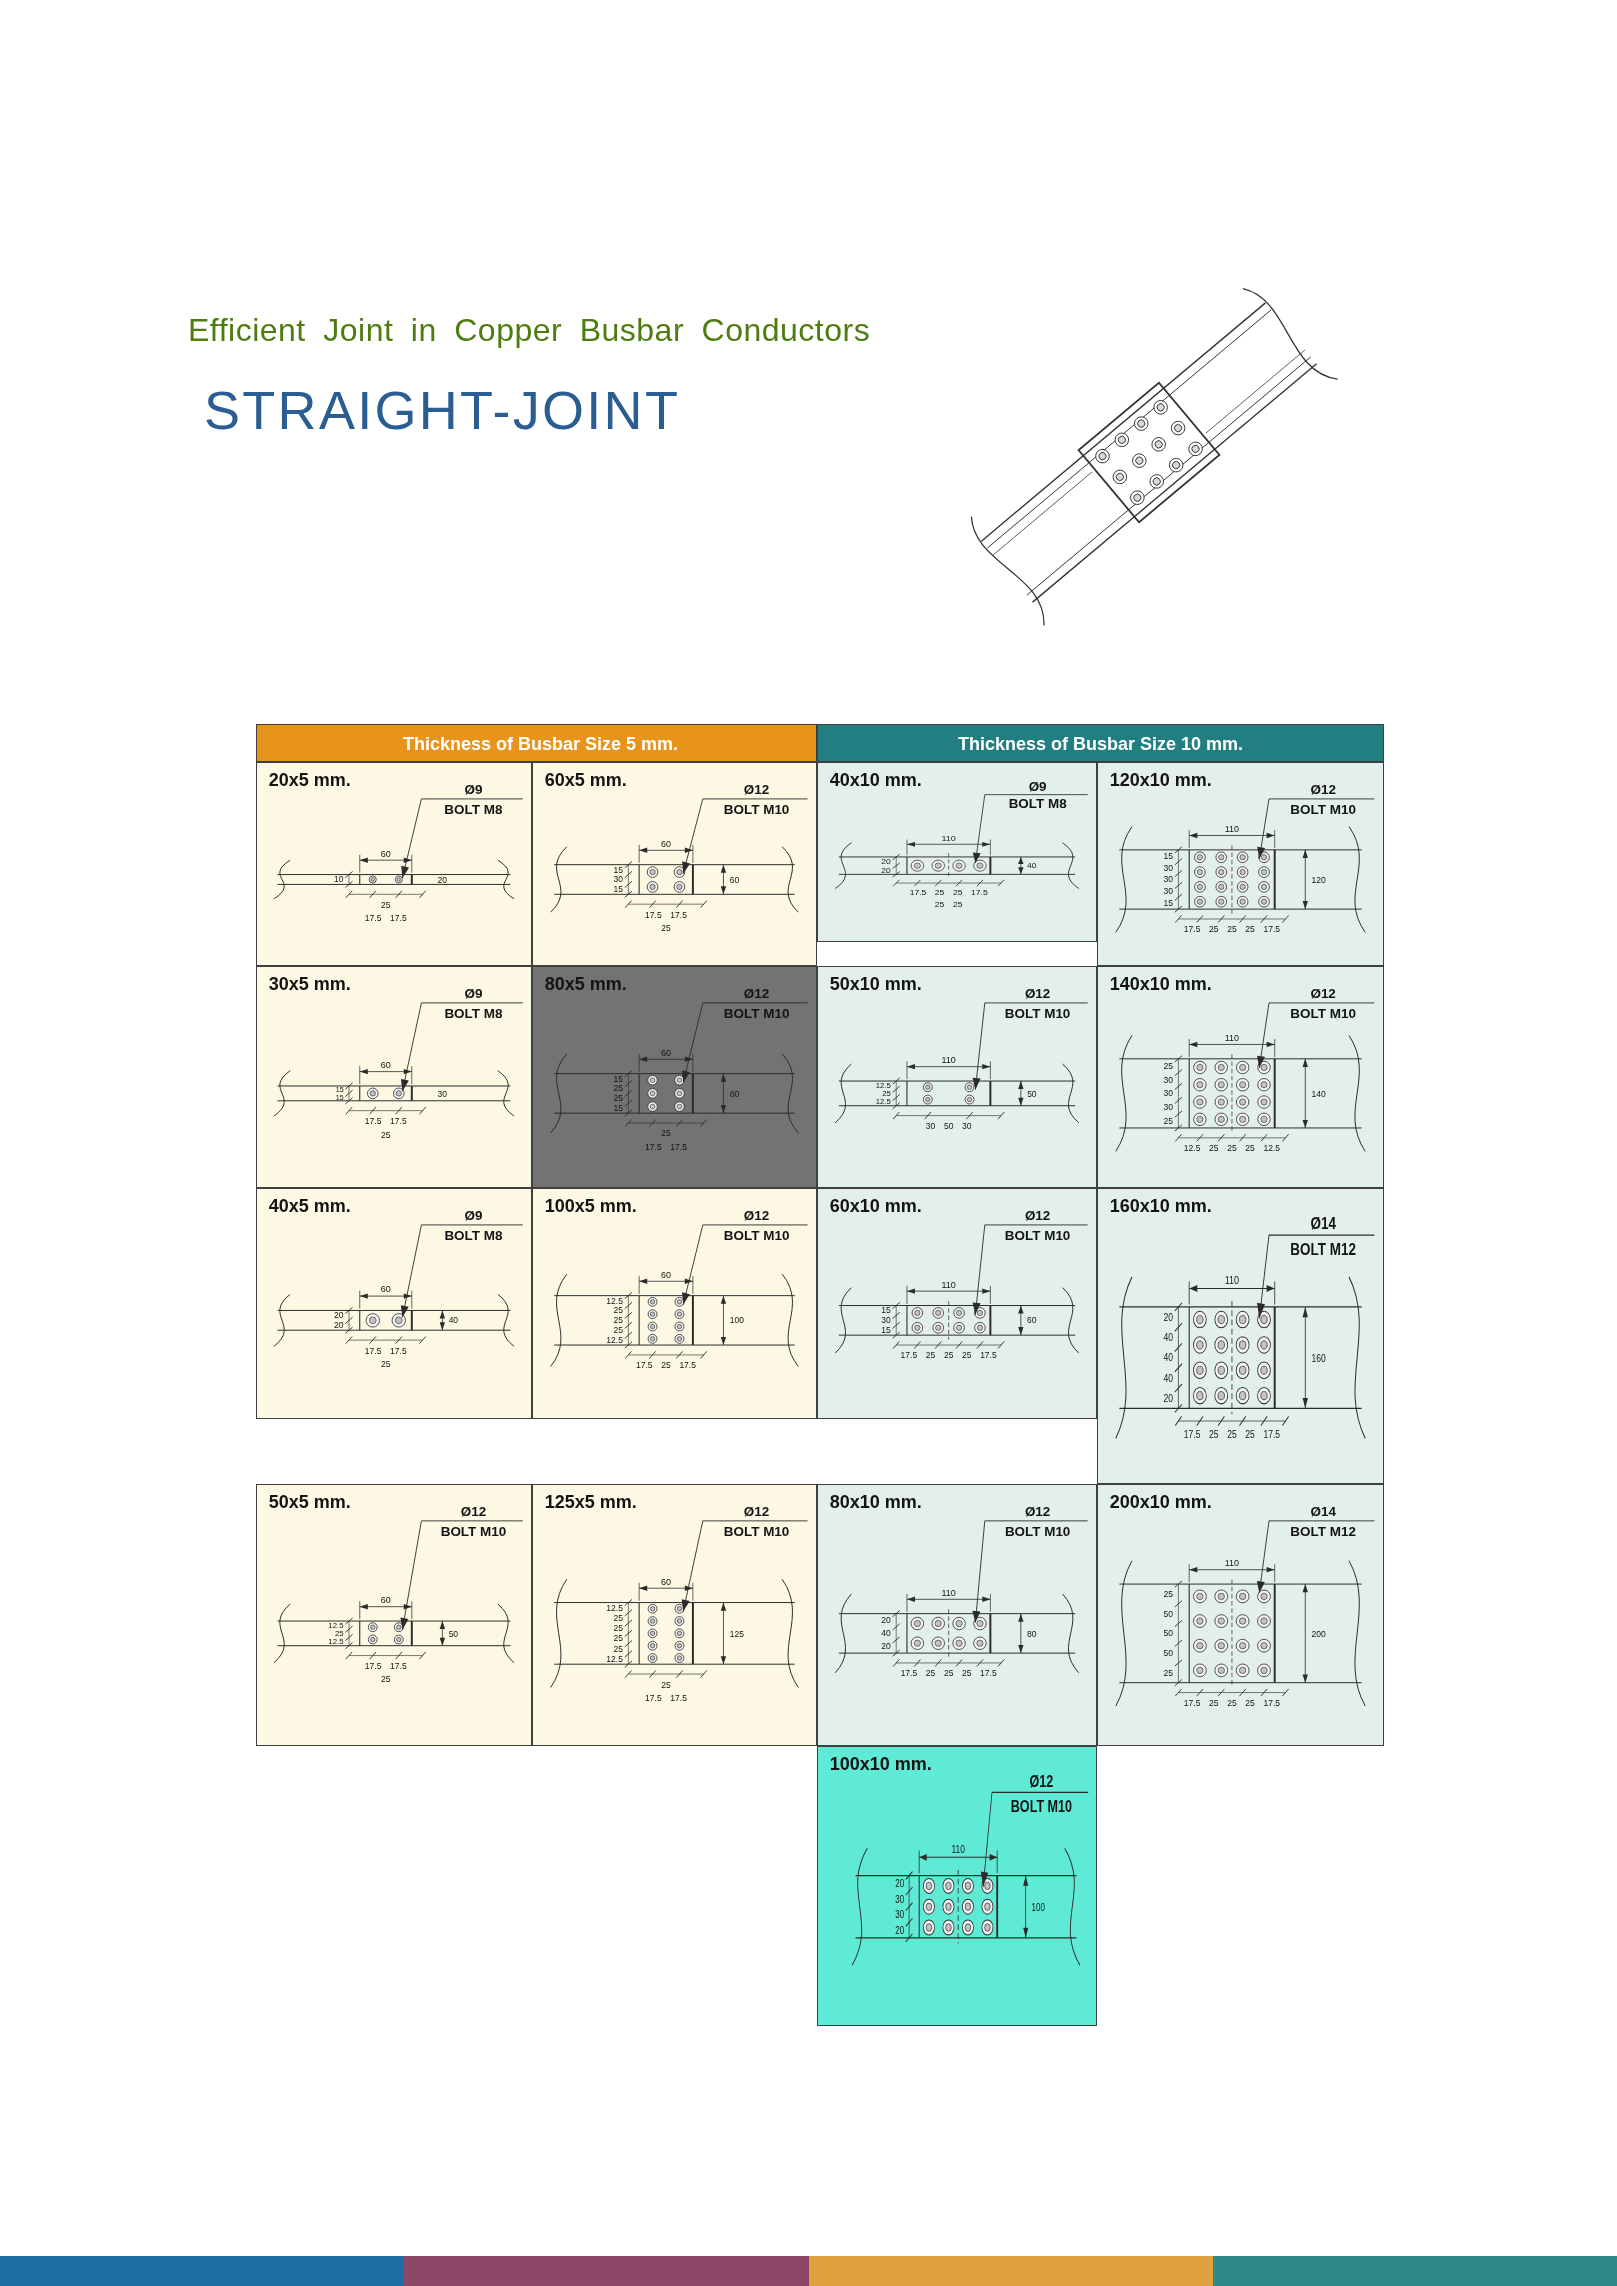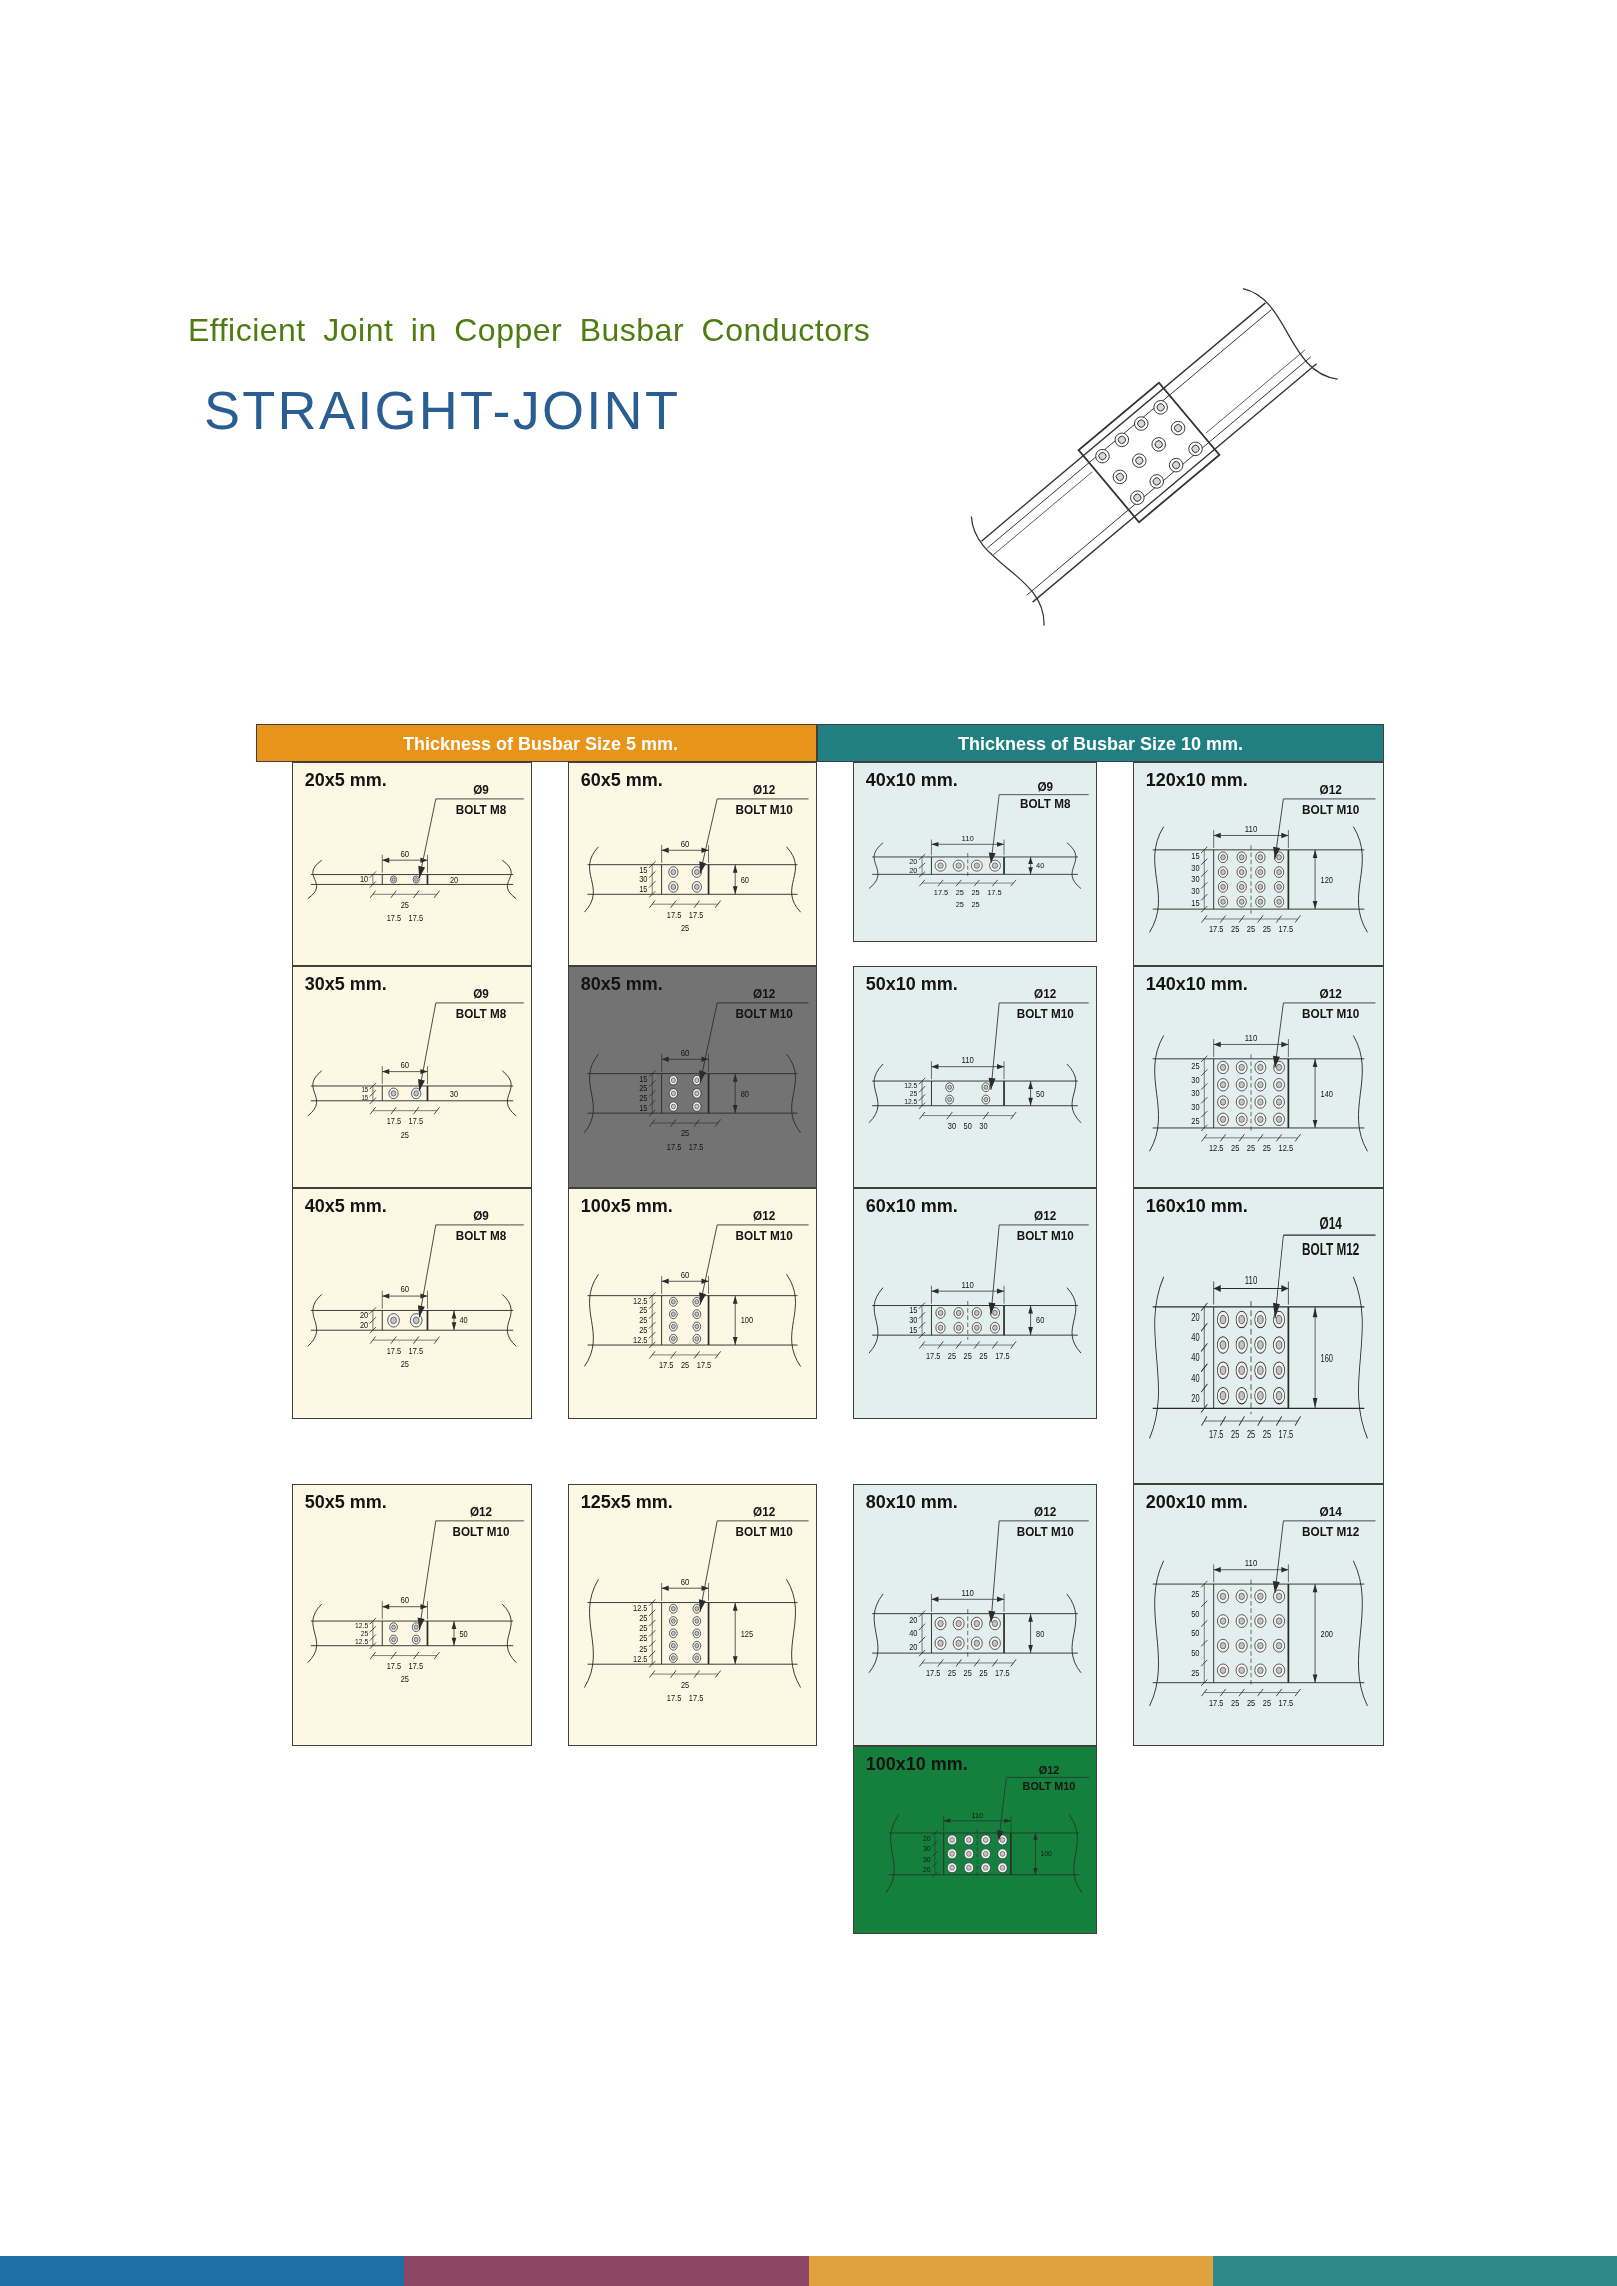--- a/index.html
+++ b/index.html
@@ -10,21 +10,21 @@
   .title-block{position:absolute;left:204px;top:375px;line-height:1.32;}
   .main-title{font-size:54px;letter-spacing:2.3px;font-weight:400;}
   .hero{position:absolute;left:932px;top:267px;}
   .busbar-table{position:absolute;left:256px;top:724px;}
   .thead{display:flex;}
   .th{height:38px;line-height:38px;text-align:center;color:#ffffff;font-size:18px;
       font-weight:700;border:0.9px solid #3f3f3f;box-sizing:border-box;}
   .th-5mm{width:561px;}
   .th-10mm{width:567px;}
   #cells{display:grid;grid-template-columns:276px 285px 280px 287px;}
-  .cell{position:relative;border:0.9px solid #3f3f3f;box-sizing:border-box;margin-left:36px;}
+  .cell{position:relative;border:0.9px solid #3f3f3f;box-sizing:border-box;}
   .cell.empty{border:none;background:transparent;}
   .cell-label{position:absolute;top:7.2px;left:11.8px;font-size:18px;font-weight:700;color:#141414;}
   .cell svg{display:block;width:100%;height:100%;}
   svg text{font-family:"Liberation Sans", sans-serif;fill:#141414;}
   .footer-bars{position:absolute;left:0;top:2256px;width:1617px;height:31px;display:flex;}
   .footer-bars div{flex:1 1 25%;}
 </style>
 </head>
 <body>
 
@@ -1010,21 +1010,21 @@
             <line x1="109.82749999999999" y1="235.5" x2="116.82749999999999" y2="227.5" stroke="#2b2b2b" stroke-width="1"></line>
             <line x1="133.60249999999996" y1="235.5" x2="140.60249999999996" y2="227.5" stroke="#2b2b2b" stroke-width="1"></line>
             <line x1="157.3775" y1="235.5" x2="164.3775" y2="227.5" stroke="#2b2b2b" stroke-width="1"></line>
             <line x1="181.15249999999997" y1="235.5" x2="188.15249999999997" y2="227.5" stroke="#2b2b2b" stroke-width="1"></line>
             <line x1="205.03999999999996" y1="235.5" x2="212.03999999999996" y2="227.5" stroke="#2b2b2b" stroke-width="1"></line>
             <text x="148.98999999999998" y="246.5" font-size="9.5" text-anchor="middle" word-spacing="7">17.5 25 25 25 17.5</text>
           </svg>
         </div>
         <div class="cell empty" style="height: 222px;"></div>
         <div class="cell empty" style="height: 222px;"></div>
-        <div class="cell" style="height: 188px; background: #15803d; padding-left: 18px;">
+        <div class="cell" style="height: 280px; background: #5eead4; padding-left: 18px;">
           <div class="cell-label">100x10 mm.</div>
           <svg viewBox="0 0 310 245" preserveAspectRatio="none">
             <line x1="23.25" y1="113.25" x2="286.75" y2="113.25" stroke="#2b2b2b" stroke-width="1.1"></line>
             <line x1="23.25" y1="168.25" x2="286.75" y2="168.25" stroke="#2b2b2b" stroke-width="1.1"></line>
             <path d="M 37.25 89.35 C 7.25 127, 49.25 154.5, 19.25 192.15" fill="none" stroke="#2b2b2b" stroke-width="1.1"></path>
             <path d="M 272.75 89.35 C 302.75 127, 260.75 154.5, 290.75 192.15" fill="none" stroke="#2b2b2b" stroke-width="1.1"></path>
             <line x1="99.19999999999999" y1="113.25" x2="99.19999999999999" y2="168.25" stroke="#2b2b2b" stroke-width="1.2"></line>
             <line x1="192.2" y1="113.25" x2="192.2" y2="168.25" stroke="#2b2b2b" stroke-width="2.2"></line>
             <line x1="145.7" y1="108.25" x2="145.7" y2="173.25" stroke="#2b2b2b" stroke-width="0.8" stroke-dasharray="5 3"></line>
             <circle cx="110.82499999999999" cy="122.41666666666667" r="6.6000000000000005" fill="#f4f4f4" stroke="#2b2b2b" stroke-width="0.9"></circle>

